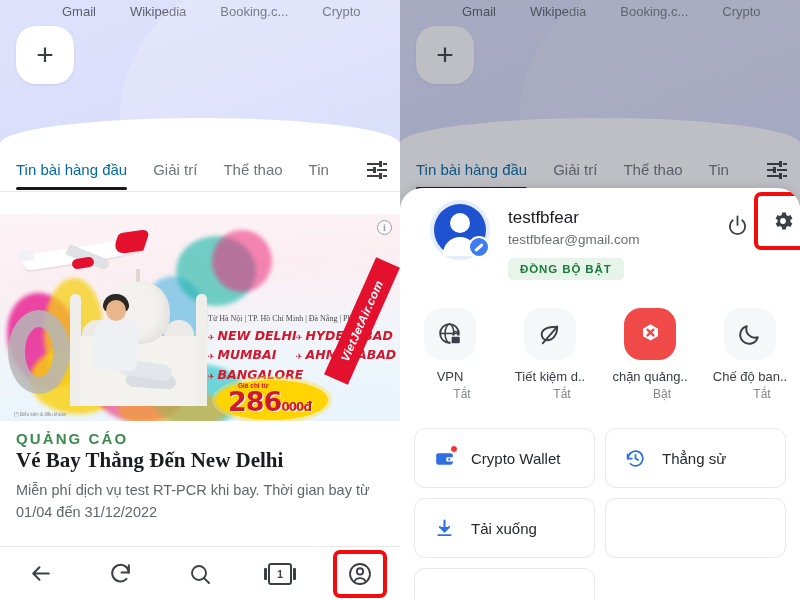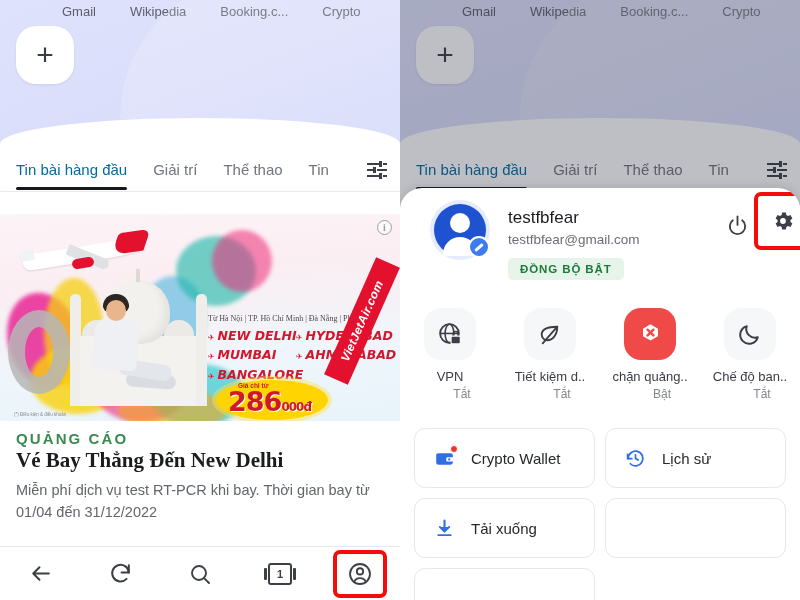--- a/index.html
+++ b/index.html
@@ -516,21 +516,21 @@
         </div>
 
         <div class="mi">
           <div class="m-ic">
             <svg viewBox="0 0 24 24" width="21" height="21">
               <path d="M3.6 12a8.4 8.4 0 1 1 2.5 6" fill="none" stroke="#2f6fe4" stroke-width="2" stroke-linecap="round"></path>
               <path d="M3 7.4v4.8h4.8" fill="none" stroke="#2f6fe4" stroke-width="2" stroke-linecap="round" stroke-linejoin="round"></path>
               <path d="M12 7.8V12l3 1.8" fill="none" stroke="#2f6fe4" stroke-width="2" stroke-linecap="round" stroke-linejoin="round"></path>
             </svg>
           </div>
-          <div class="m-label">Lịch sử</div>
+          <div class="m-label">Thẳng sử</div>
         </div>
 
         <div class="mi">
           <div class="m-ic">
             <svg viewBox="0 0 24 24" width="21" height="21">
               <path d="M12 3v11" stroke="#2f6fe4" stroke-width="2.4" stroke-linecap="round"></path>
               <path d="M6.6 10.2L12 15.6l5.4-5.4" fill="#2f6fe4" stroke="#2f6fe4" stroke-width="2.2" stroke-linejoin="round" stroke-linecap="round"></path>
               <line x1="5" y1="19.6" x2="19" y2="19.6" stroke="#2f6fe4" stroke-width="2.2" stroke-linecap="round"></line>
             </svg>
           </div>

